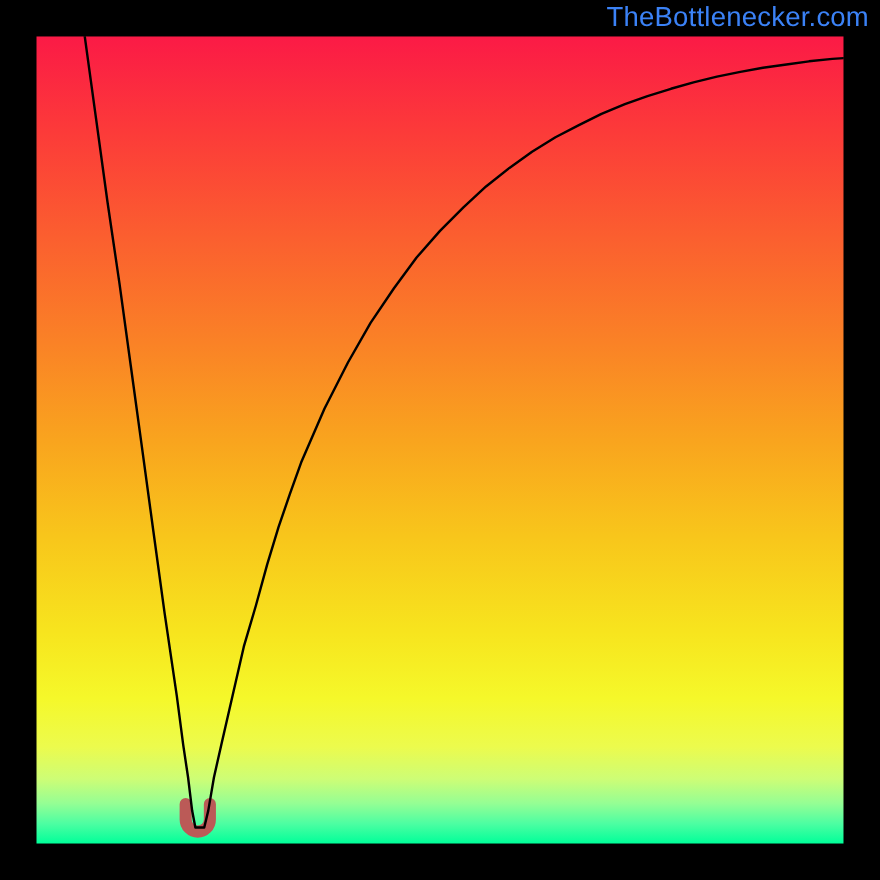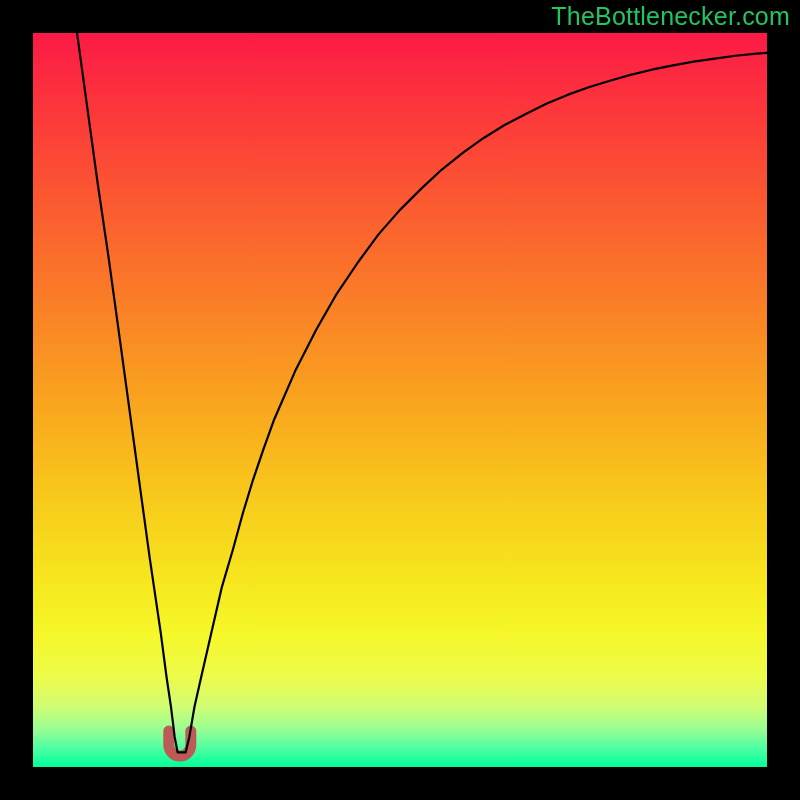--- a/index.html
+++ b/index.html
@@ -16,21 +16,21 @@
     left: 0;
     top: 0;
     width: 800px;
     height: 800px;
     background: #000;
   }
   .watermark {
     position: absolute;
     top: 2px;
     right: 10px;
-    color: #22c55e;
+    color: #3b82f6;
     font-size: 25px;
     font-weight: 400;
     letter-spacing: 0.2px;
     user-select: none;
   }
   .plot {
     position: absolute;
     left: 33px;
     top: 33px;
     width: 734px;

